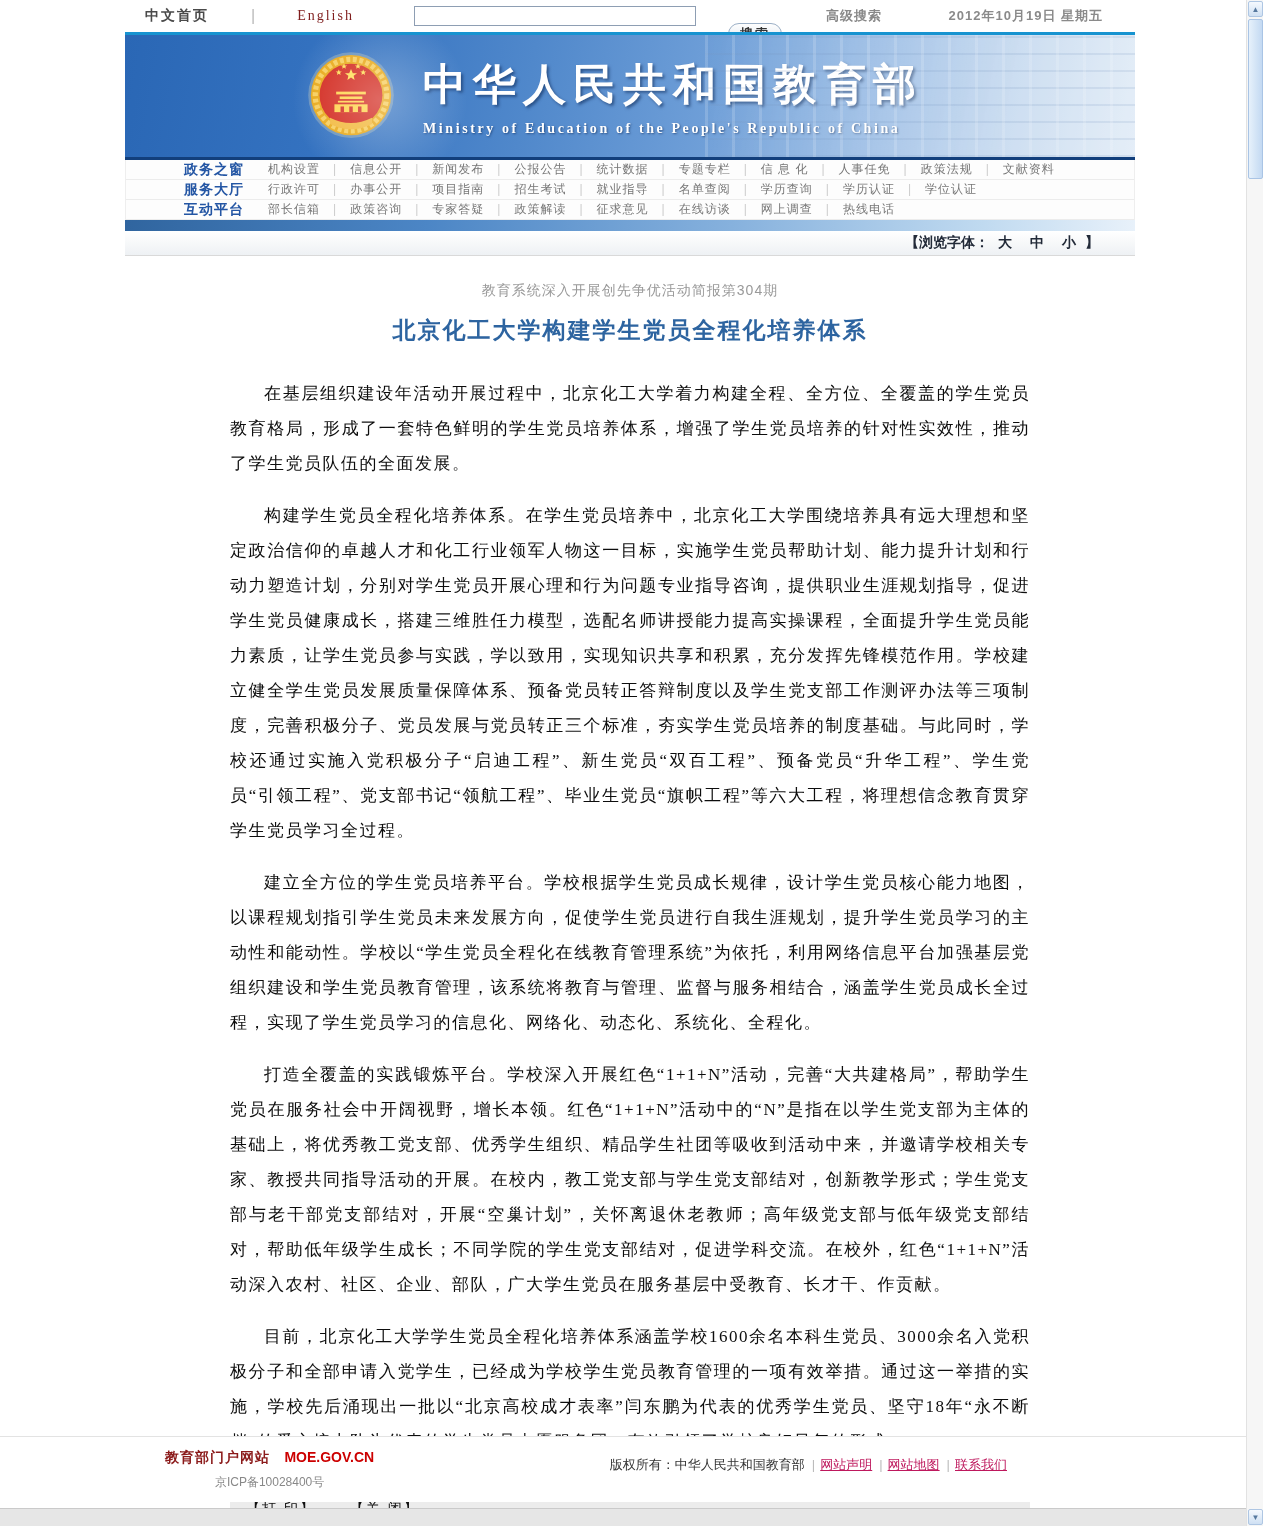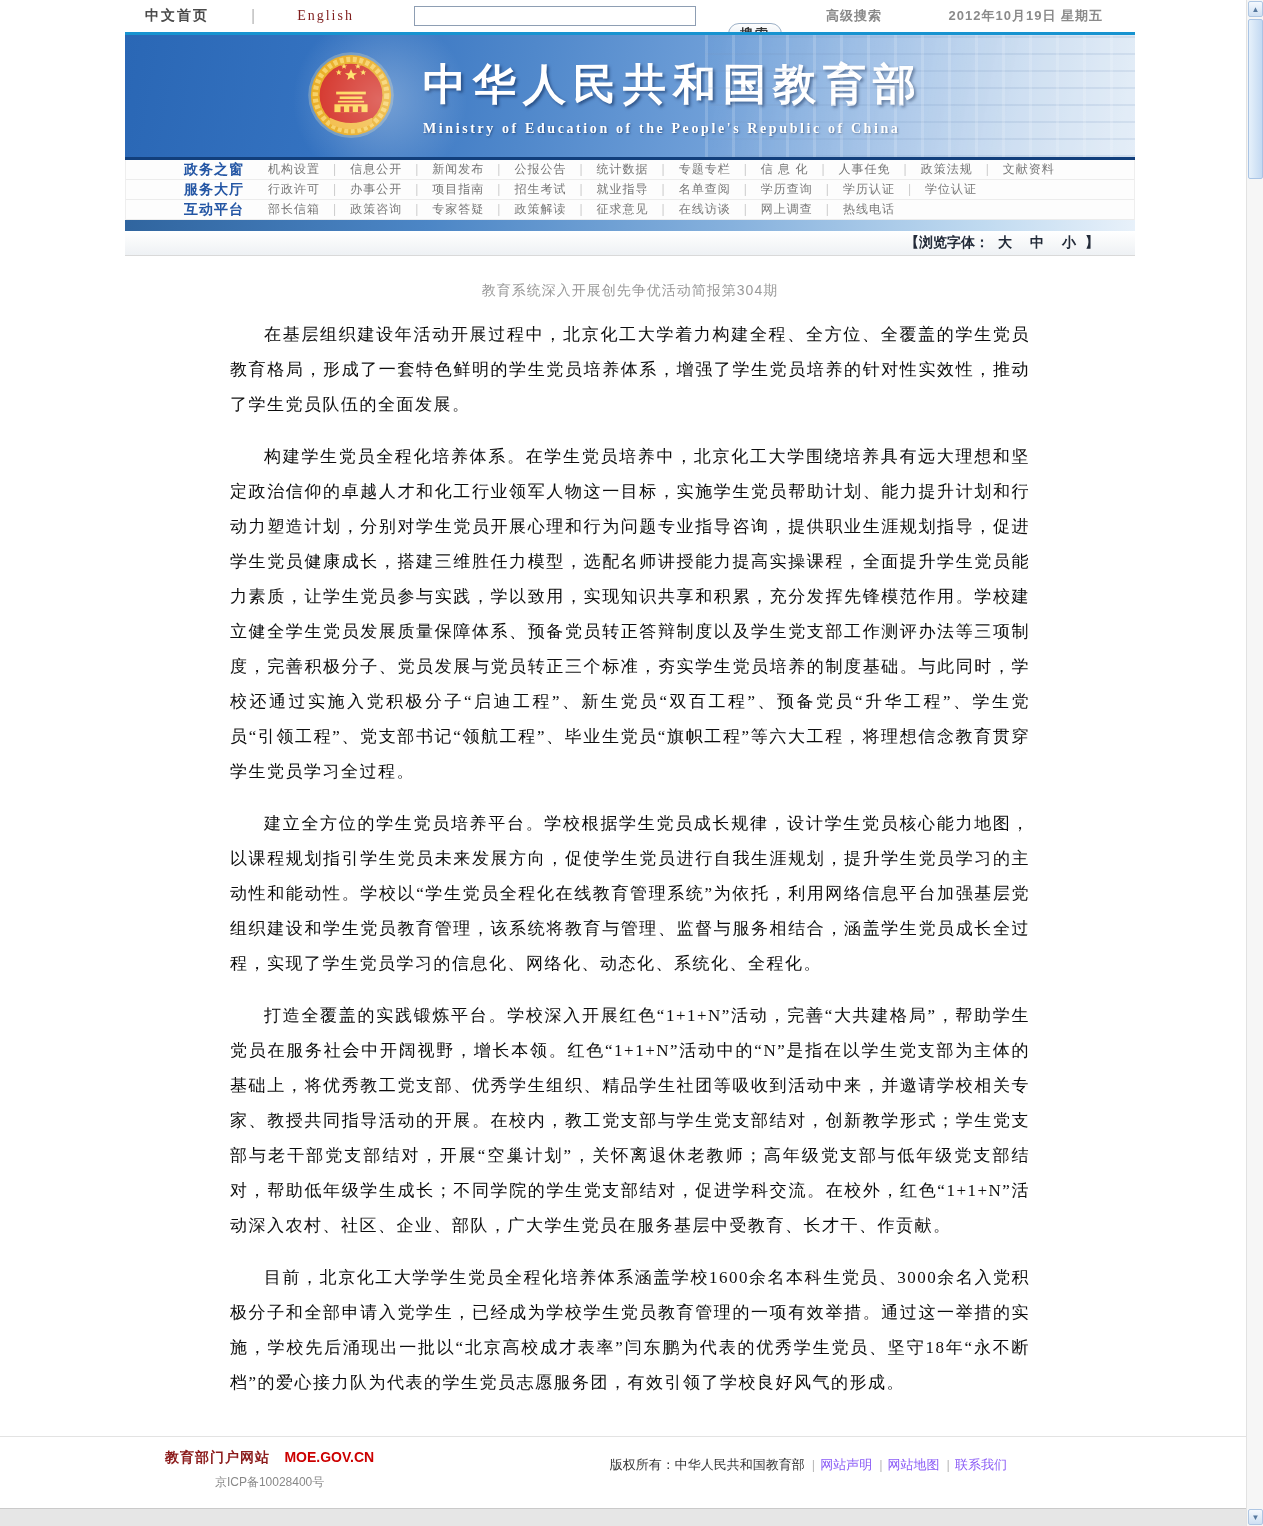--- a/index.html
+++ b/index.html
@@ -65,21 +65,21 @@
   .actionbar span { margin-right:28px; cursor:pointer; }
 
   
   .footer { position:absolute; left:0; bottom:24px; width:1246px; height:66px; background:#fff; border-top:1px solid #e3e3e3;margin-top:16px; }
   .footer-inner { margin-left:125px; width:1010px; height:100%; display:flex; padding-top:11px; }
   .f-left { margin-left:40px; }
   .f-site { color:#8b1a1a; font-weight:bold; font-size:14px; letter-spacing:1px; }
   .f-domain { color:#c00; font-weight:bold; font-size:14px; margin-left:10px; cursor:pointer; }
   .f-icp { color:#888; font-size:12px; margin-top:7px; text-align:center; }
   .f-right { margin-left:auto; padding-right:128px; font-size:13px; color:#333; margin-top:8px; white-space:nowrap; }
-  .f-right .f-link { color:#8b5cf6; cursor:pointer; }
+  .f-right .f-link { color:#be185d; text-decoration:underline; cursor:pointer; }
   .f-right .f-link::before { content:"|"; color:#bbb; margin:0 5px 0 7px; display:inline-block; text-decoration:none; }
 
   .bottom-strip { position:absolute; left:0; bottom:0; width:100%; height:18px; background:#e6e6e6; border-top:1px solid #cacaca; }
 
   
   .scrollbar { position:absolute; top:0; right:0; width:17px; height:1526px; background:#f6f6f6; border-left:1px solid #e2e2e2; z-index:20; }
   .sb-btn { position:absolute; left:1px; width:15px; height:16px; background:linear-gradient(#f5f9fe,#cfe0f3);
             border:1px solid #aec6e3; border-radius:2px; color:#57799f; font-size:8px;
             display:flex; align-items:center; justify-content:center; cursor:pointer; }
   .sb-up { top:1px; } .sb-down { bottom:1px; }
@@ -181,20 +181,21 @@
   <div class="fontbar">
     <span>【浏览字体：</span>
     <span class="fs-link">大</span>
     <span class="fs-link">中</span>
     <span class="fs-link">小</span>
     <span>】</span>
   </div>
 
   <div class="article">
     <div class="art-series">教育系统深入开展创先争优活动简报第304期</div>
+    <h1 class="art-title">北京化工大学构建学生党员全程化培养体系</h1>
     <p>在基层组织建设年活动开展过程中，北京化工大学着力构建全程、全方位、全覆盖的学生党员教育格局，形成了一套特色鲜明的学生党员培养体系，增强了学生党员培养的针对性实效性，推动了学生党员队伍的全面发展。</p>
     <p>构建学生党员全程化培养体系。在学生党员培养中，北京化工大学围绕培养具有远大理想和坚定政治信仰的卓越人才和化工行业领军人物这一目标，实施学生党员帮助计划、能力提升计划和行动力塑造计划，分别对学生党员开展心理和行为问题专业指导咨询，提供职业生涯规划指导，促进学生党员健康成长，搭建三维胜任力模型，选配名师讲授能力提高实操课程，全面提升学生党员能力素质，让学生党员参与实践，学以致用，实现知识共享和积累，充分发挥先锋模范作用。学校建立健全学生党员发展质量保障体系、预备党员转正答辩制度以及学生党支部工作测评办法等三项制度，完善积极分子、党员发展与党员转正三个标准，夯实学生党员培养的制度基础。与此同时，学校还通过实施入党积极分子“启迪工程”、新生党员“双百工程”、预备党员“升华工程”、学生党员“引领工程”、党支部书记“领航工程”、毕业生党员“旗帜工程”等六大工程，将理想信念教育贯穿学生党员学习全过程。</p>
     <p>建立全方位的学生党员培养平台。学校根据学生党员成长规律，设计学生党员核心能力地图，以课程规划指引学生党员未来发展方向，促使学生党员进行自我生涯规划，提升学生党员学习的主动性和能动性。学校以“学生党员全程化在线教育管理系统”为依托，利用网络信息平台加强基层党组织建设和学生党员教育管理，该系统将教育与管理、监督与服务相结合，涵盖学生党员成长全过程，实现了学生党员学习的信息化、网络化、动态化、系统化、全程化。</p>
     <p>打造全覆盖的实践锻炼平台。学校深入开展红色“1+1+N”活动，完善“大共建格局”，帮助学生党员在服务社会中开阔视野，增长本领。红色“1+1+N”活动中的“N”是指在以学生党支部为主体的基础上，将优秀教工党支部、优秀学生组织、精品学生社团等吸收到活动中来，并邀请学校相关专家、教授共同指导活动的开展。在校内，教工党支部与学生党支部结对，创新教学形式；学生党支部与老干部党支部结对，开展“空巢计划”，关怀离退休老教师；高年级党支部与低年级党支部结对，帮助低年级学生成长；不同学院的学生党支部结对，促进学科交流。在校外，红色“1+1+N”活动深入农村、社区、企业、部队，广大学生党员在服务基层中受教育、长才干、作贡献。</p>
     <p>目前，北京化工大学学生党员全程化培养体系涵盖学校1600余名本科生党员、3000余名入党积极分子和全部申请入党学生，已经成为学校学生党员教育管理的一项有效举措。通过这一举措的实施，学校先后涌现出一批以“北京高校成才表率”闫东鹏为代表的优秀学生党员、坚守18年“永不断档”的爱心接力队为代表的学生党员志愿服务团，有效引领了学校良好风气的形成。</p>
     <div class="actionbar">
       <span>【打 印】</span>
       <span>【关 闭】</span>
     </div>
   </div>

